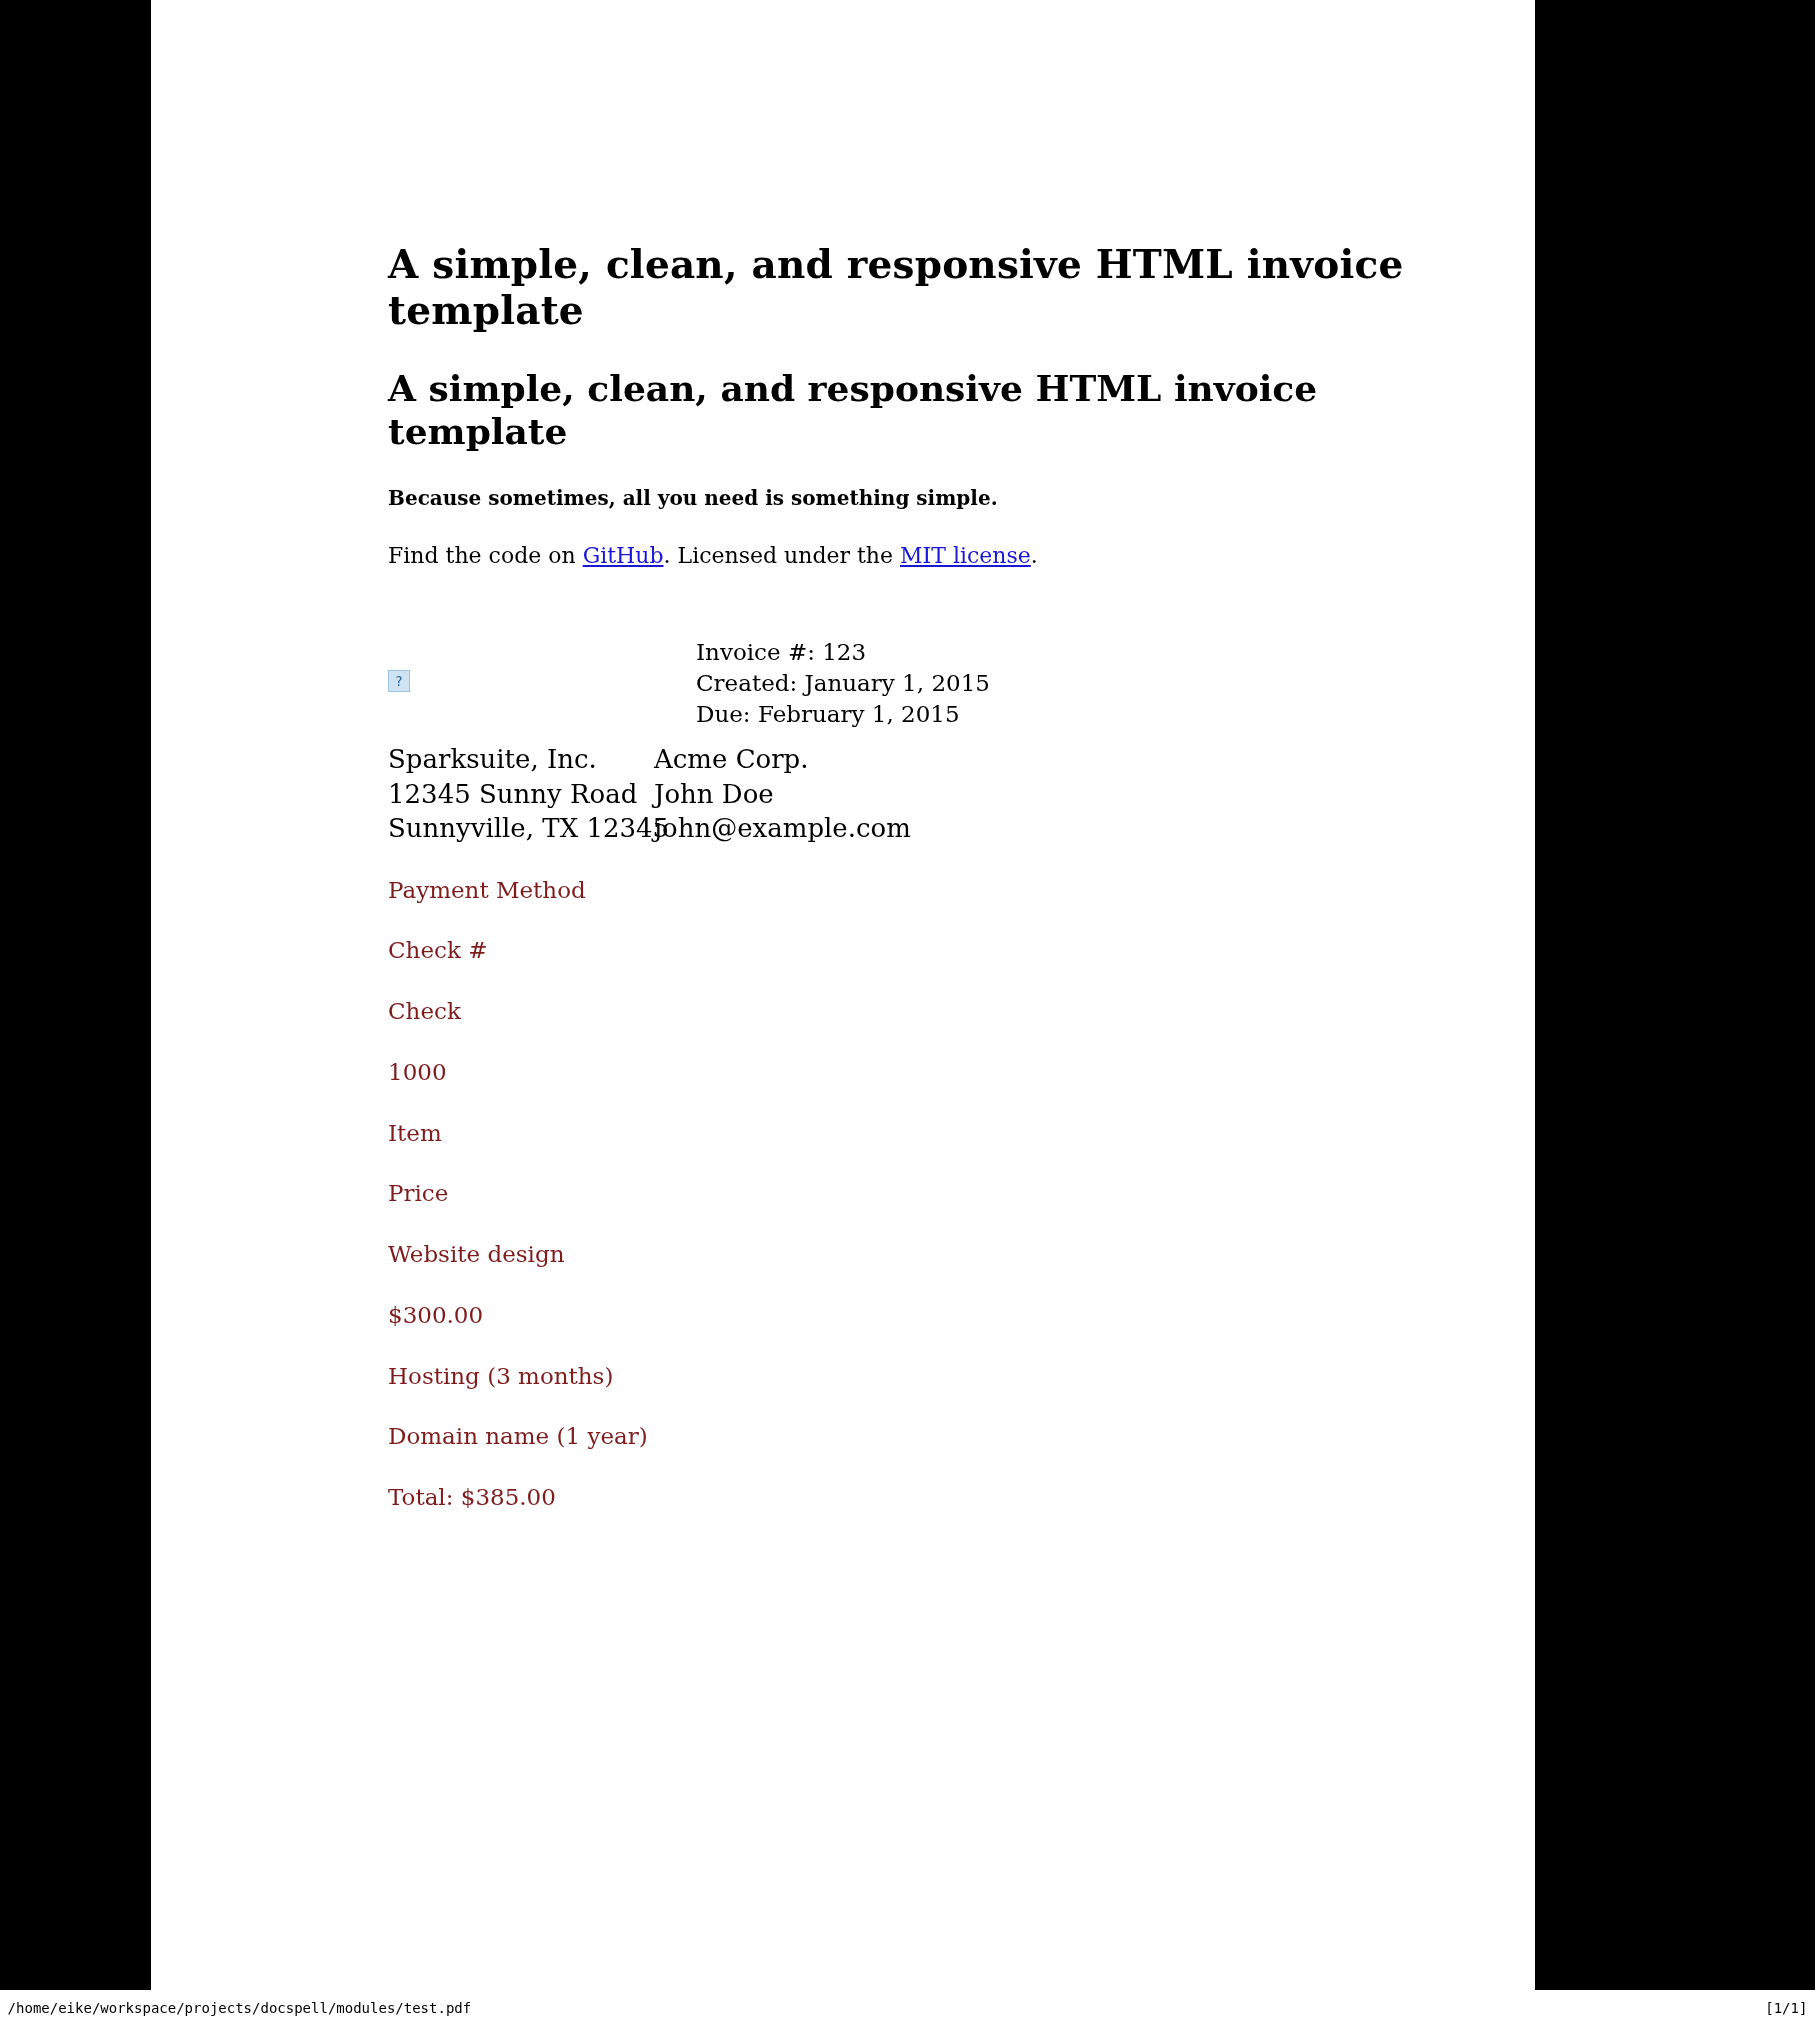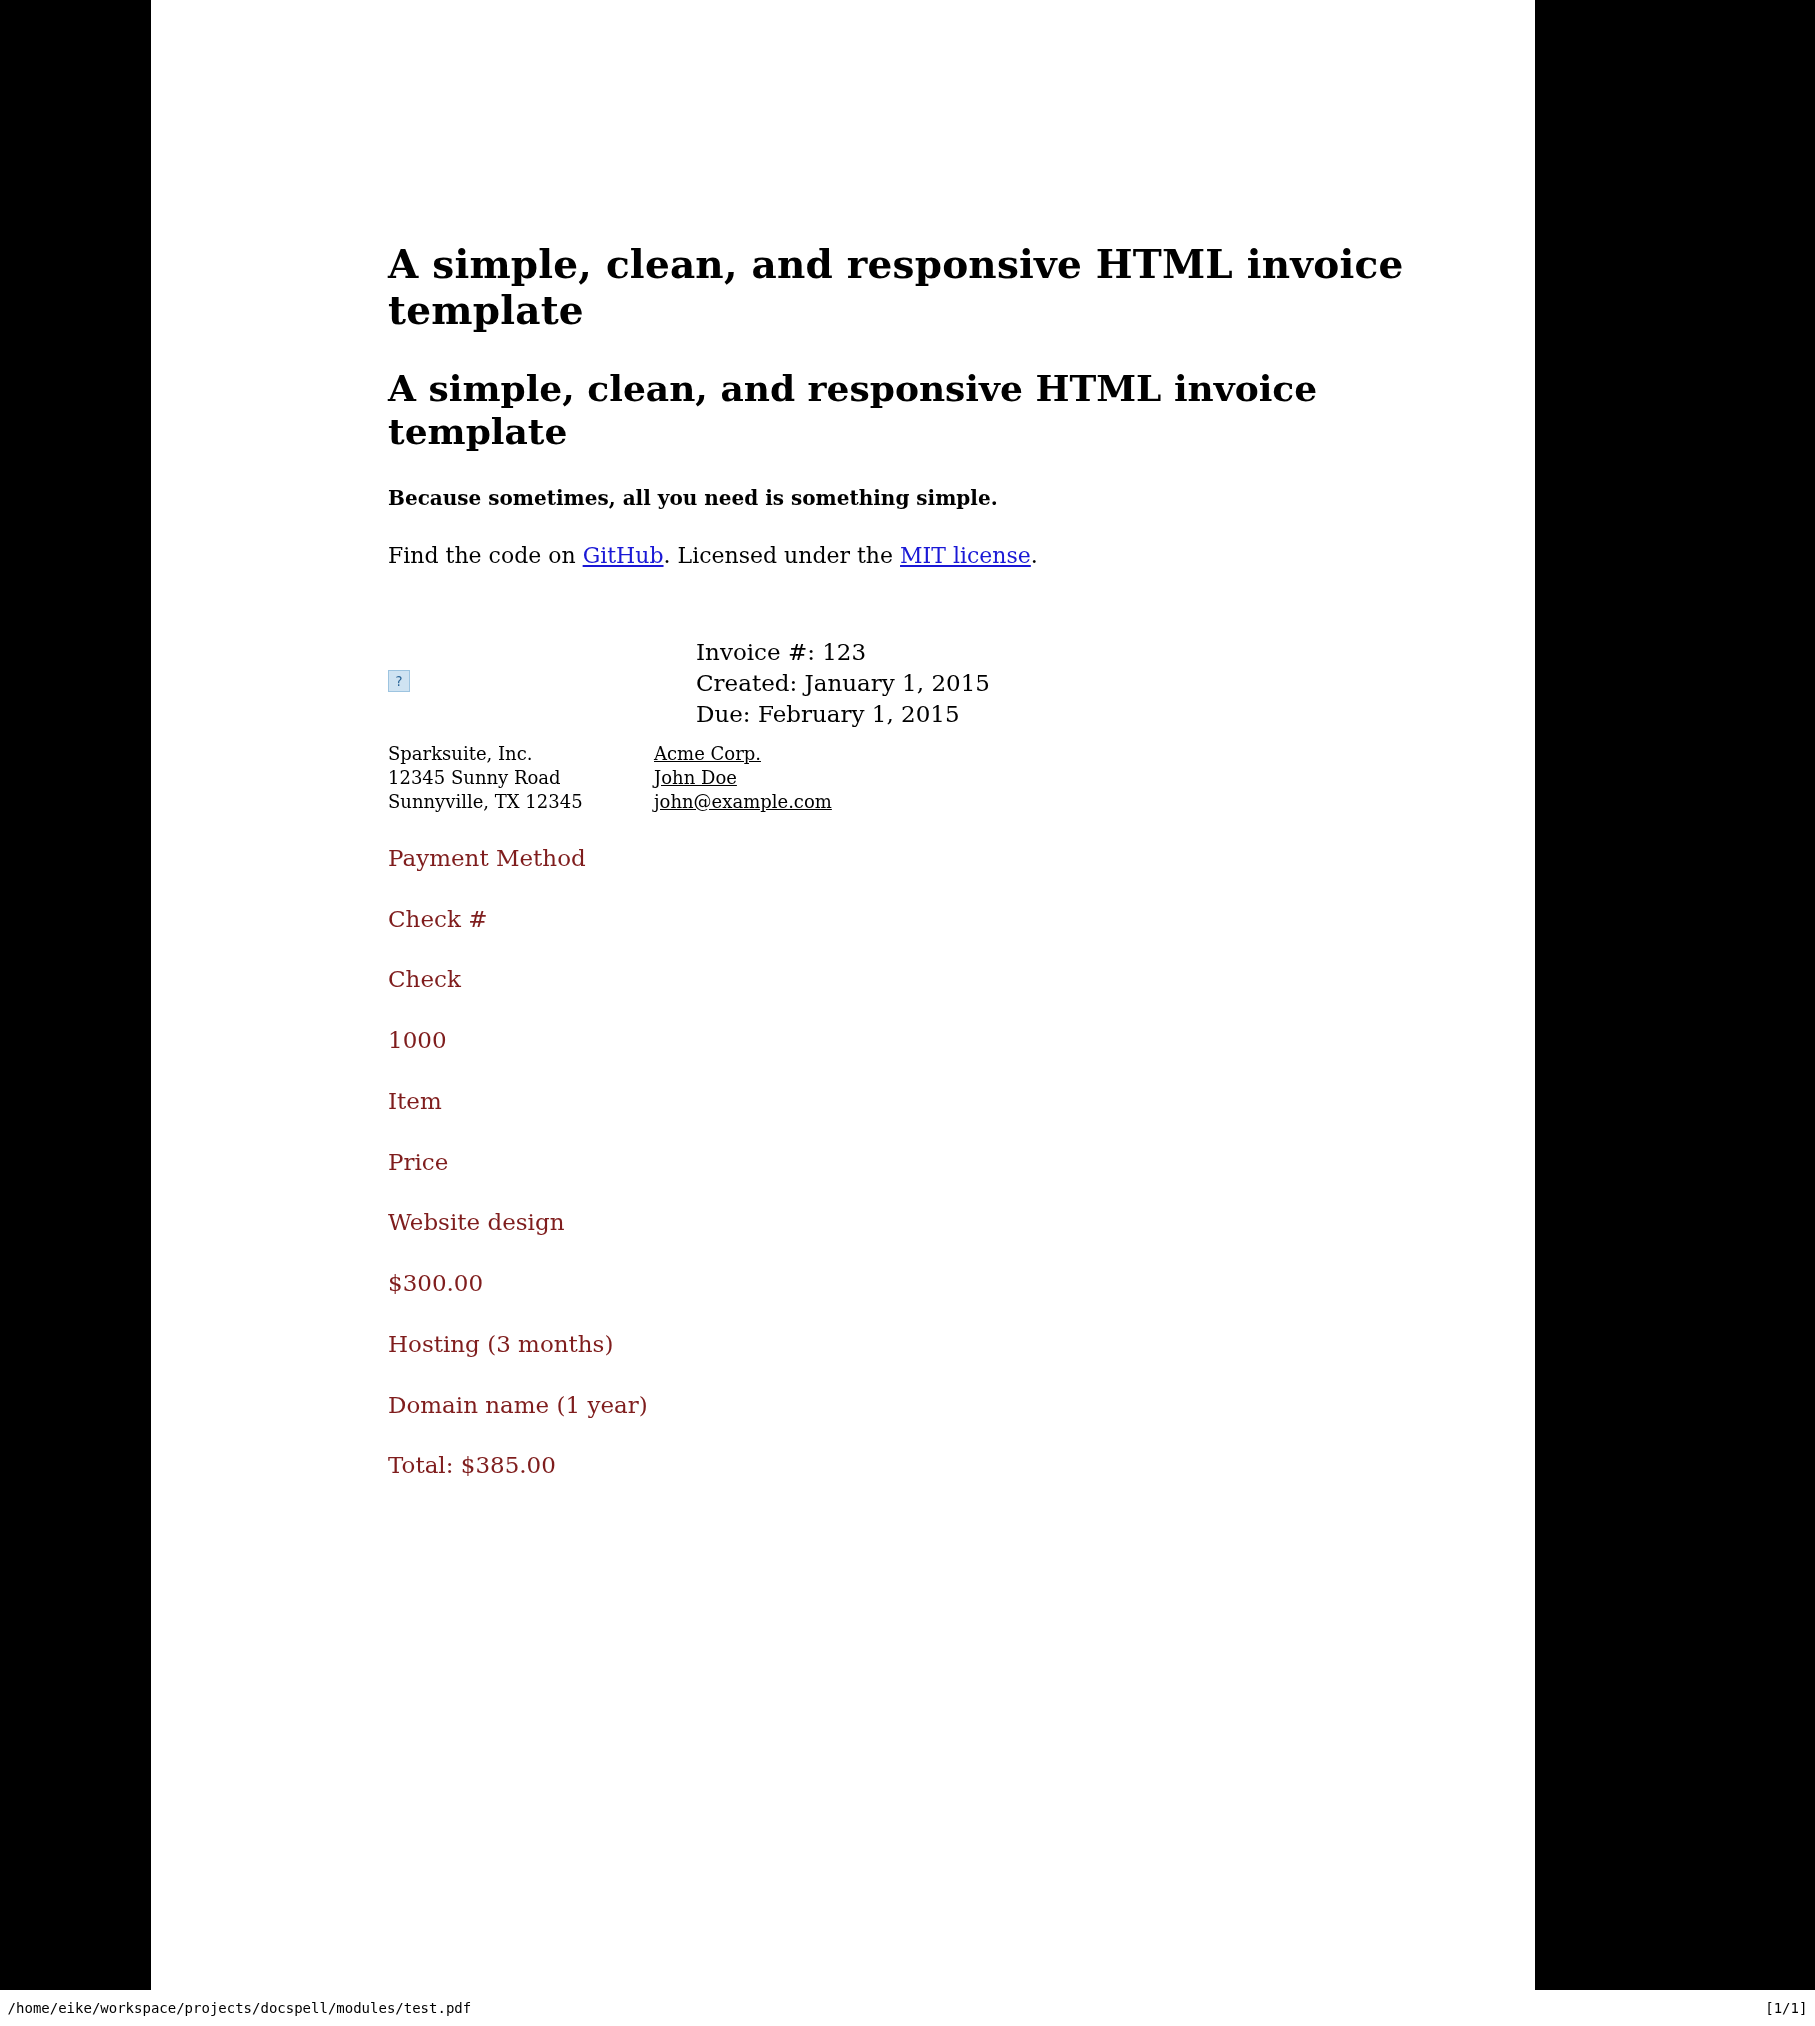--- a/index.html
+++ b/index.html
@@ -93,32 +93,31 @@
     top: 0px;
     font-family: "DejaVu Serif", serif;
     font-size: 23px;
     line-height: 1.33;
     color: #000000;
     white-space: nowrap;
   }
   .addr-row {
     margin-top: 9.5px;
     font-family: "DejaVu Serif", serif;
-    font-size: 18px;
+    font-size: 26px;
     line-height: 1.33;
     color: #000000;
     display: flex;
   }
   .addr-col-left {
     width: 266px;
     white-space: nowrap;
   }
   .addr-col-right {
     white-space: nowrap;
-    text-decoration: underline;
   }
   .lines {
     margin-top: 30px;
   }
   .lines p {
     font-family: "DejaVu Serif", serif;
     font-size: 23px;
     line-height: 1.25;
     margin: 0 0 32px 0;
     color: #7f1d1d;

